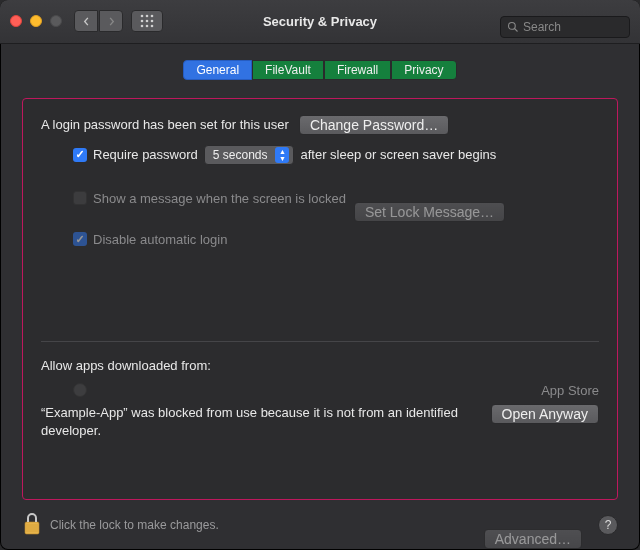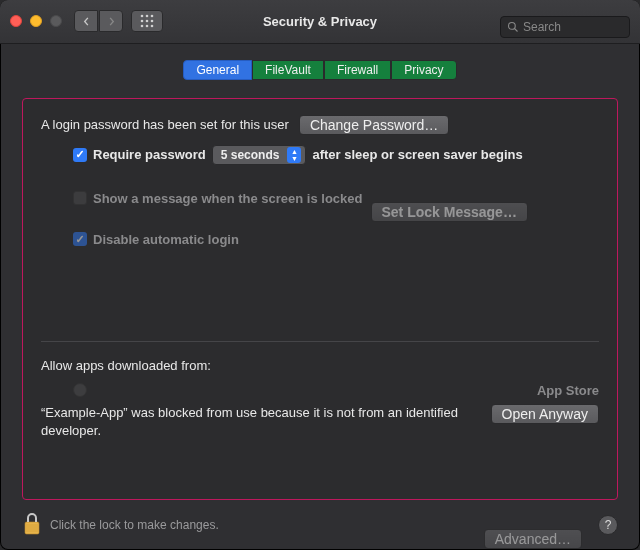--- a/index.html
+++ b/index.html
@@ -106,21 +106,21 @@
     border-color: #265cc0;
     color: #fff;
   }
   .panel {
     border: 1px solid #be185d;
     border-radius: 4px;
     background: #2c2c2e;
     padding: 16px 18px 60px 18px;
   }
   .row { display: flex; align-items: center; margin-bottom: 10px; flex-wrap: wrap; }
-  .row.indent { padding-left: 32px; font-weight: bold; }
+  .row.indent { padding-left: 32px; }
   .row .txt { white-space: nowrap; }
   .btn {
     height: 20px;
     padding: 0 10px;
     background: linear-gradient(#6a6a6d, #5a5a5d);
     border: 0.5px solid #2a2a2c;
     border-radius: 4px;
     color: #eee;
     font-size: 14px;
     display: inline-flex;

